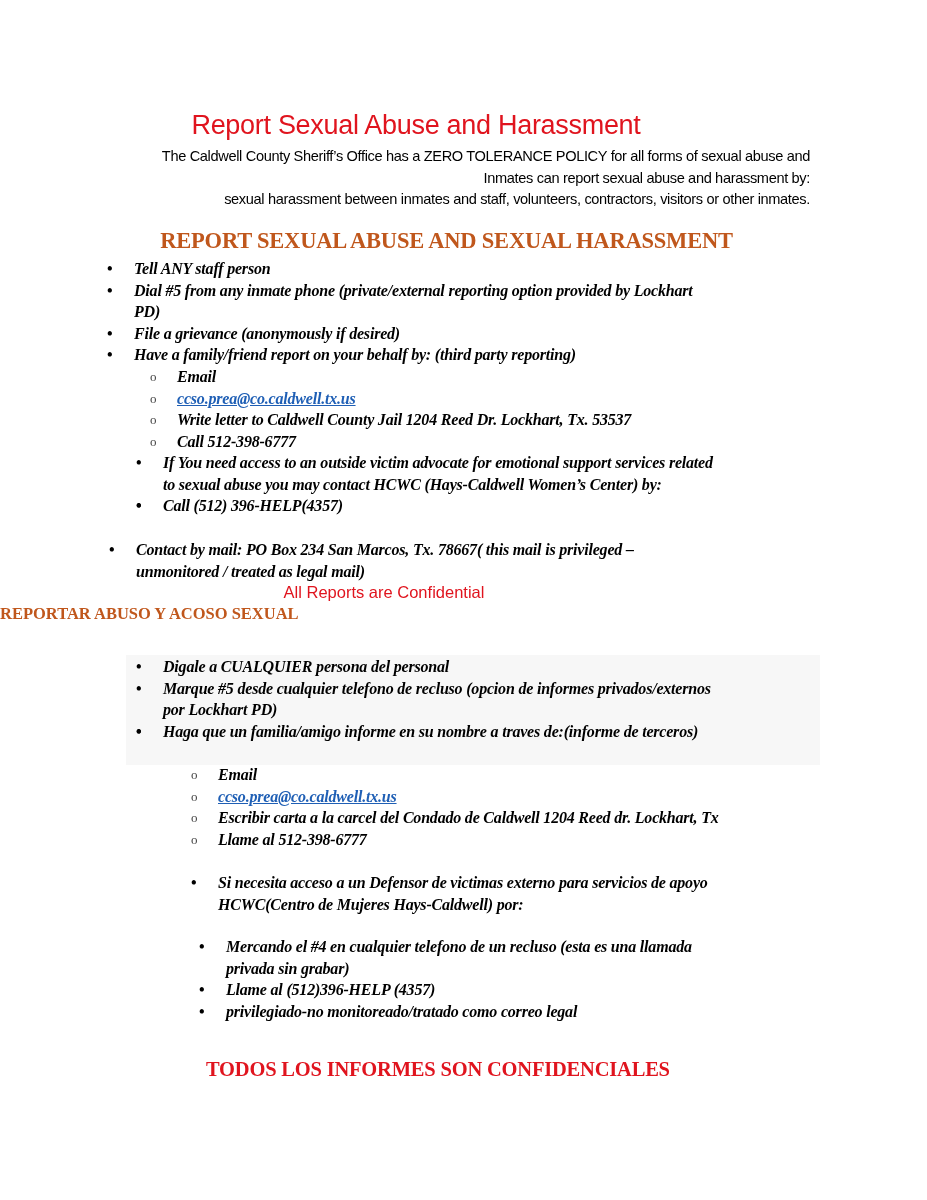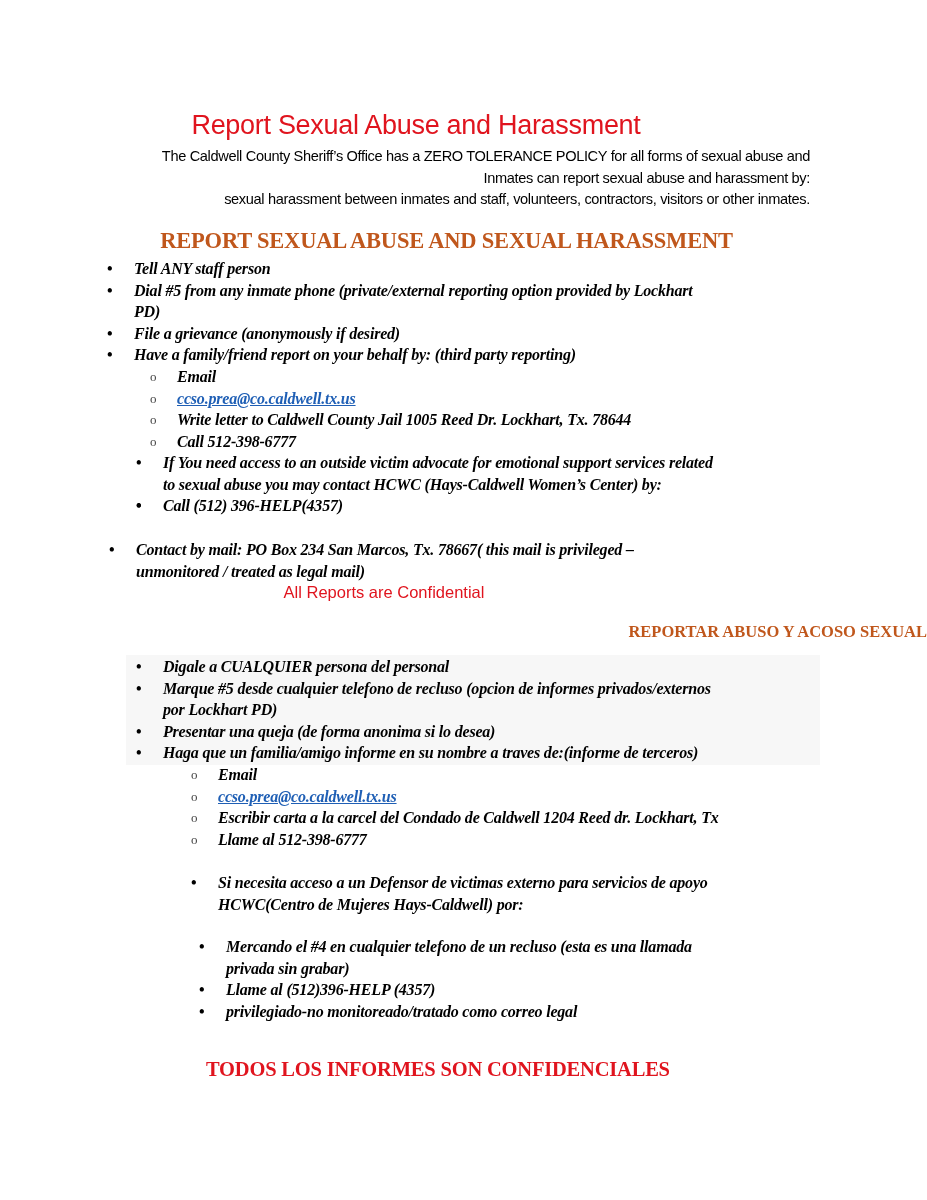--- a/index.html
+++ b/index.html
@@ -6,21 +6,21 @@
   body { width:927px; height:1200px; position:relative; overflow:hidden; color:#000; }
   .title { position:absolute; left:0; width:832px; top:110px; text-align:center; color:#e0141e; font-size:27px; font-family:"Liberation Sans", sans-serif; letter-spacing:-0.3px; }
   .intro { position:absolute; left:110px; top:146px; width:700px; font-family:"Liberation Sans", sans-serif; font-size:14.6px; line-height:21.5px; letter-spacing:-0.35px;text-align:right; }
   .h-en { position:absolute; left:0; width:811px; top:228px; text-align:center; color:#c0571c; font-family:"Liberation Serif", serif; font-weight:bold; font-size:22.5px; letter-spacing:-0.2px;margin-left:41px; }
   .list { position:absolute; font-family:"Liberation Serif", serif; font-style:italic; font-weight:bold; font-size:16px; line-height:21.5px; letter-spacing:-0.2px; }
   .item { position:relative; }
   .bullet { position:absolute; font-style:normal; }
   .circle { position:absolute; font-style:normal; font-weight:normal; font-size:13px; color:#444; }
   a.link { color:#1f5fb5; text-decoration:underline; }
   .conf-en { position:absolute; left:0; width:768px; top:583px; text-align:center; color:#e0141e; font-family:"Liberation Sans", sans-serif; font-size:16.5px; }
-  .h-es { position:absolute; left:0; width:927px; top:622px; text-align:right; color:#c0571c; font-family:"Liberation Serif", serif; font-weight:bold; font-size:16.5px; }
+  .h-es { position:absolute; left:0; width:927px; top:604px; text-align:left; color:#c0571c; font-family:"Liberation Serif", serif; font-weight:bold; font-size:16.5px; }
   .shade { position:absolute; left:126px; top:655px; width:694px; height:110px; background:#f7f7f7; }
   .conf-es { position:absolute; left:206px; top:1058px; color:#e0141e; font-family:"Liberation Serif", serif; font-weight:bold; font-size:20.5px; letter-spacing:-0.2px; }
 </style>
 </head>
 <body>
 
 <div class="title">Report Sexual Abuse and Harassment</div>
 
 <div class="intro">
   <div>The Caldwell County Sheriff’s Office has a ZERO TOLERANCE POLICY for all forms of sexual abuse and</div>
@@ -34,21 +34,21 @@
   <div class="item"><span class="bullet" style="left:-27px">•</span><span>Tell ANY staff person</span></div>
   <div class="item"><span class="bullet" style="left:-27px">•</span><span>Dial #5 from any inmate phone (private/external reporting option provided by Lockhart</span></div>
   <div class="item">PD)</div>
   <div class="item"><span class="bullet" style="left:-27px">•</span><span>File a grievance (anonymously if desired)</span></div>
   <div class="item"><span class="bullet" style="left:-27px">•</span><span>Have a family/friend report on your behalf by: (third party reporting)</span></div>
 </div>
 
 <div class="list" style="left:177px; top:366px; width:660px;">
   <div class="item"><span class="circle" style="left:-27px">o</span><span>Email</span></div>
   <div class="item"><span class="circle" style="left:-27px">o</span><a class="link">ccso.prea@co.caldwell.tx.us</a></div>
-  <div class="item"><span class="circle" style="left:-27px">o</span><span>Write letter to Caldwell County Jail 1005 Reed Dr. Lockhart, Tx. 78644</span></div>
+  <div class="item"><span class="circle" style="left:-27px">o</span><span>Write letter to Caldwell County Jail 1204 Reed Dr. Lockhart, Tx. 53537</span></div>
   <div class="item"><span class="circle" style="left:-27px">o</span><span>Call 512-398-6777</span></div>
 </div>
 
 <div class="list" style="left:163px; top:452px; width:680px;">
   <div class="item"><span class="bullet" style="left:-27px">•</span><span>If You need access to an outside victim advocate for emotional support services related</span></div>
   <div class="item">to sexual abuse you may contact HCWC (Hays-Caldwell Women’s Center) by:</div>
   <div class="item" style="padding-left:4px"><span class="bullet" style="left:-27px">•</span></div>
   <div class="item"><span class="bullet" style="left:-27px">•</span><span>Call  (512) 396-HELP(4357)</span></div>
 </div>
 
@@ -60,21 +60,21 @@
 <div class="conf-en">All Reports are Confidential</div>
 
 <div class="h-es">REPORTAR ABUSO Y ACOSO SEXUAL</div>
 
 <div class="shade"></div>
 
 <div class="list" style="left:163px; top:656px; width:680px;">
   <div class="item"><span class="bullet" style="left:-27px">•</span><span>Digale a CUALQUIER persona del personal</span></div>
   <div class="item"><span class="bullet" style="left:-27px">•</span><span>Marque #5 desde cualquier telefono de recluso (opcion de informes privados/externos</span></div>
   <div class="item">por Lockhart PD)</div>
-  <div class="item"><span class="bullet" style="left:-27px">•</span><span>Presentar una queja (de forma anonima si lo desea)</span></div>
+  <div class="item"><span class="bullet" style="left:-27px">•</span></div>
   <div class="item"><span class="bullet" style="left:-27px">•</span><span>Haga que un familia/amigo informe en su nombre a traves de:(informe de terceros)</span></div>
 </div>
 
 <div class="list" style="left:218px; top:764px; width:620px;">
   <div class="item"><span class="circle" style="left:-27px">o</span><span>Email</span></div>
   <div class="item"><span class="circle" style="left:-27px">o</span><a class="link">ccso.prea@co.caldwell.tx.us</a></div>
   <div class="item"><span class="circle" style="left:-27px">o</span><span>Escribir carta a la carcel del Condado de Caldwell 1204 Reed dr. Lockhart, Tx</span></div>
   <div class="item"><span class="circle" style="left:-27px">o</span><span>Llame al 512-398-6777</span></div>
 </div>
 

